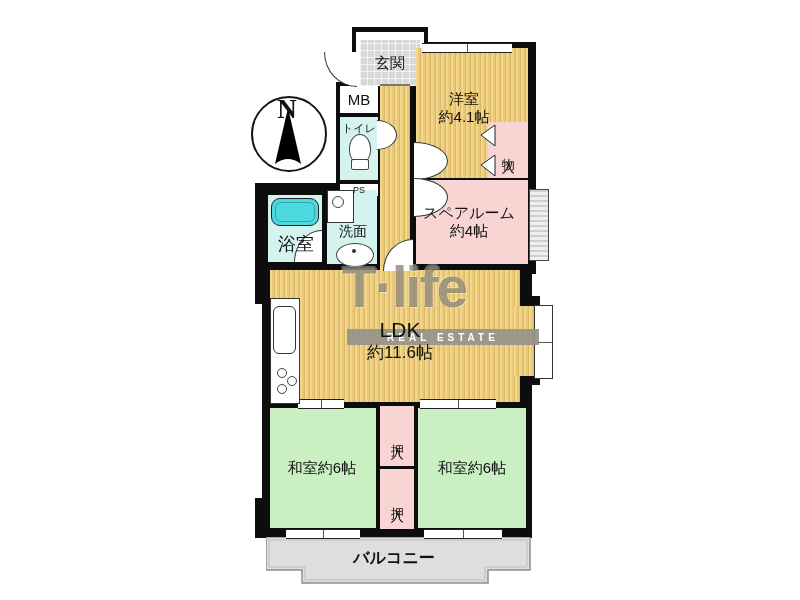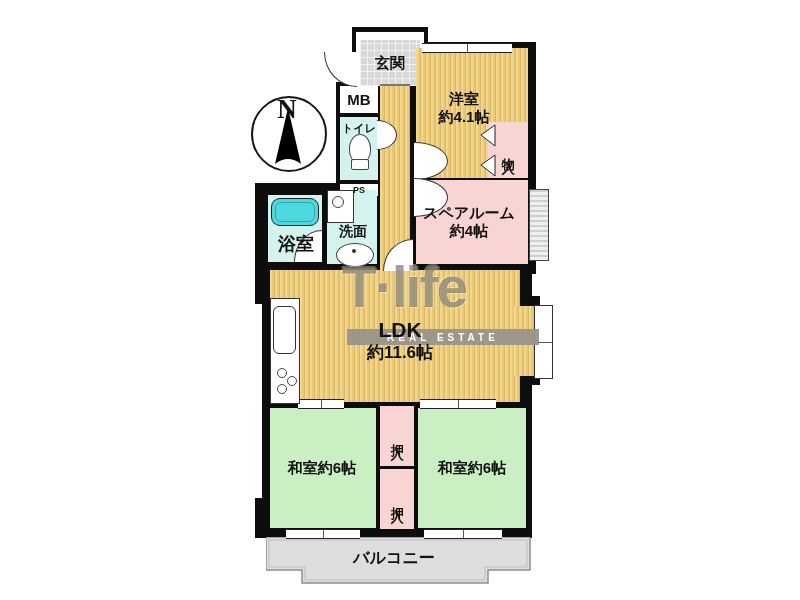--- a/index.html
+++ b/index.html
@@ -12,21 +12,21 @@
         background-image:repeating-linear-gradient(90deg,#f2d78e 0 2px,#eac878 2px 4px,#dcb863 4px 5px);}
   .tatami{background:#c9efc3;}
   .pink{background:#f8d5d2;}
   .cyan{background:#d4f3ef;}
   .white{background:#ffffff;}
   .tile{background:#d8d8d8;
         background-image:repeating-linear-gradient(0deg,rgba(255,255,255,.65) 0 1px,transparent 1px 7px),
                          repeating-linear-gradient(90deg,rgba(255,255,255,.65) 0 1px,transparent 1px 7px);}
   
   .lbl{position:absolute;transform:translate(-50%,-50%);text-align:center;white-space:nowrap;
-       font-weight:bold;color:#111;line-height:1.18;}
+       font-weight:normal;color:#111;line-height:1.18;}
   .vert{writing-mode:vertical-rl;text-orientation:upright;letter-spacing:2px;}
   
   .win{position:absolute;background:#fff;border-top:1px solid #222;border-bottom:1px solid #222;}
   .win .mid{position:absolute;left:50%;top:0;width:1px;height:100%;background:#555;}
   .winh{position:absolute;background:#fff;border:1px solid #333;}
   
   .doorR{position:absolute;background:#fff;border:1px solid #333;border-left:none;
          border-radius:0 100% 100% 0 / 0 50% 50% 0;}
   .doorTL{position:absolute;background:#fff;border-top:1px solid #333;border-left:1px solid #333;
           border-radius:100% 0 0 0;}

